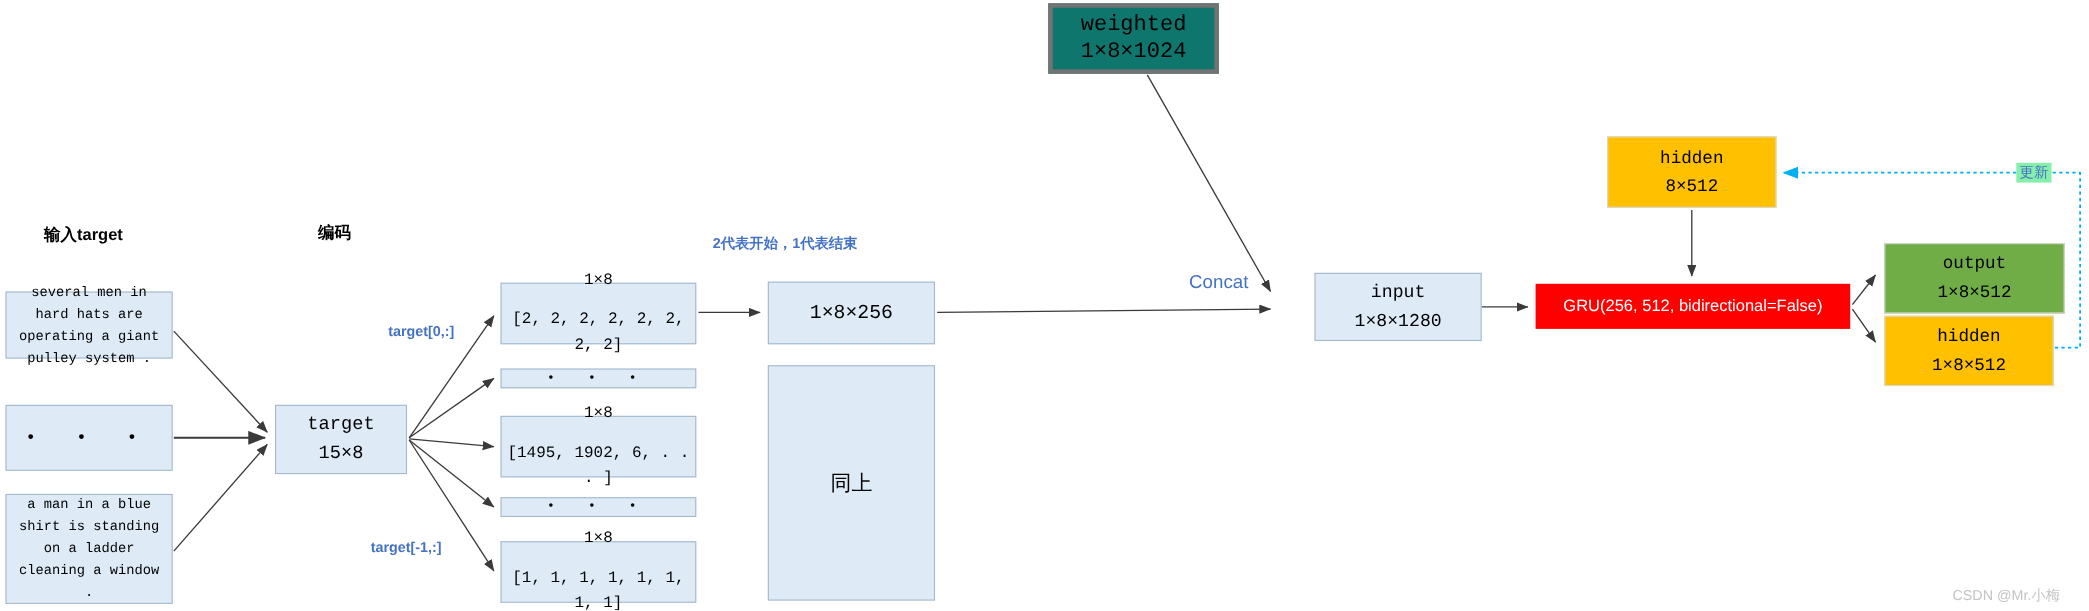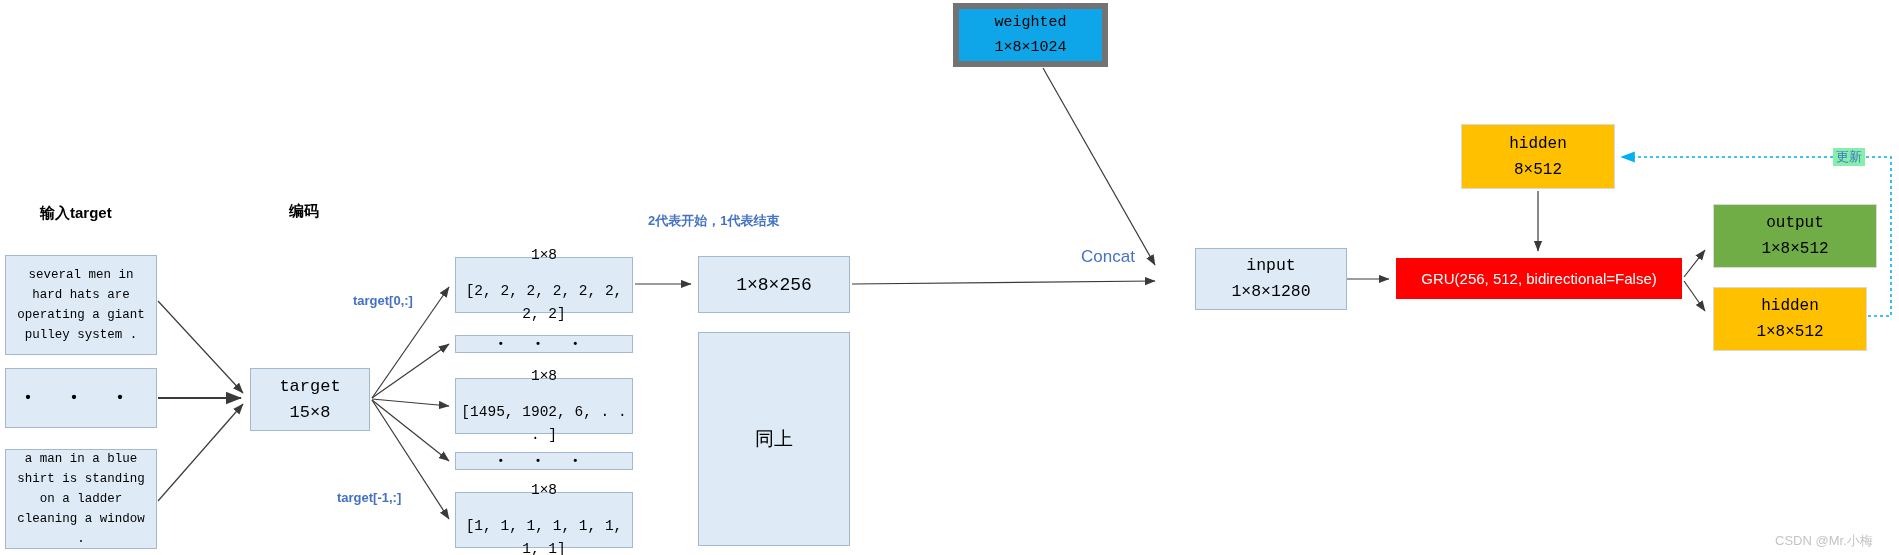--- a/index.html
+++ b/index.html
@@ -10,21 +10,21 @@
   .box{position:absolute;box-sizing:border-box;background:#deebf7;border:1px solid #a3b9cd;
        display:flex;flex-direction:column;align-items:center;justify-content:center;
        color:#000;text-align:center;font-family:"Liberation Mono","DejaVu Sans Mono",monospace;}
   .sentence{font-size:12.5px;line-height:20px;padding:0 6px;}
   .dots-big{font-size:15px;letter-spacing:14px;font-weight:bold;}
   .dots-small{font-size:11px;letter-spacing:12px;font-weight:bold;}
   .target-box{font-size:17px;line-height:26px;}
   .enc-box{font-size:14.5px;line-height:23px;gap:13px;}
   .emb-box{font-size:18px;}
   .same-box{font-size:19px;font-family:"Liberation Sans",sans-serif;}
-  .cyan-box{background:#0ea5e9;border:6px solid #737373;font-size:15px;line-height:25px;}
+  .cyan-box{background:#0f766e;border:4px solid #737373;font-size:20px;line-height:25px;}
   .input-box{font-size:16.5px;line-height:26px;margin-left:32px;}
   .gru-box{background:#ff0000;border:none;color:#ffffff;font-size:15px;
            font-family:"Liberation Sans",sans-serif;}
   .amber-box{background:#ffc000;border:1px solid #d9d9d9;font-size:16px;line-height:26px;}
   .green-box{background:#70ad47;border:1px solid #d9d9d9;font-size:16px;line-height:26px;}
 
   .lbl{position:absolute;white-space:nowrap;}
   .lbl-heading{font-size:15px;font-weight:bold;color:#000000;}
   .lbl-blue{font-size:13px;font-weight:bold;color:#4472c4;}
   .lbl-concat{font-size:17px;color:#4472c4;}
@@ -67,21 +67,21 @@
 
   <div class="lbl lbl-heading" style="left:40px;top:204px;">输入target</div>
   <div class="lbl lbl-heading" style="left:289px;top:202px;text-align:center;">编码</div>
   <div class="lbl lbl-blue" style="left:648px;top:212px;">2代表开始，1代表结束</div>
   <div class="lbl lbl-blue" style="left:353px;top:293px;">target[0,:]</div>
   <div class="lbl lbl-blue" style="left:337px;top:490px;">target[-1,:]</div>
   <div class="lbl lbl-concat" style="left:1081px;top:247px;">Concat</div>
   <div class="lbl lbl-update" style="left:1833px;top:148px;">更新</div>
   <div class="lbl watermark" style="left:1775px;top:532px;">CSDN @Mr.小梅</div>
 
-  <div class="box sentence" style="left:5px;top:255px;width:152px;height:100px;">
+  <div class="box sentence" style="left:5px;top:265px;width:152px;height:61px;">
     <span>several men in hard hats are operating a giant pulley system .</span>
   </div>
   <div class="box dots-big" style="left:5px;top:368px;width:152px;height:60px;">
     <span>• • •</span>
   </div>
   <div class="box sentence" style="left:5px;top:449px;width:152px;height:100px;">
     <span>a man in a blue shirt is standing on a ladder cleaning a window .</span>
   </div>
 
   <div class="box target-box" style="left:250px;top:368px;width:120px;height:63px;">
@@ -127,21 +127,21 @@
 
   <div class="box gru-box" style="left:1396px;top:258px;width:286px;height:41px;">
     <span>GRU(256, 512, bidirectional=False)</span>
   </div>
 
   <div class="box amber-box" style="left:1461px;top:124px;width:154px;height:65px;">
     <span>hidden</span>
     <span>8×512</span>
   </div>
 
-  <div class="box green-box" style="left:1713px;top:204px;width:164px;height:64px;">
+  <div class="box green-box" style="left:1713px;top:221px;width:164px;height:64px;">
     <span>output</span>
     <span>1×8×512</span>
   </div>
   <div class="box amber-box" style="left:1713px;top:287px;width:154px;height:64px;">
     <span>hidden</span>
     <span>1×8×512</span>
   </div>
 
 </div>
 

